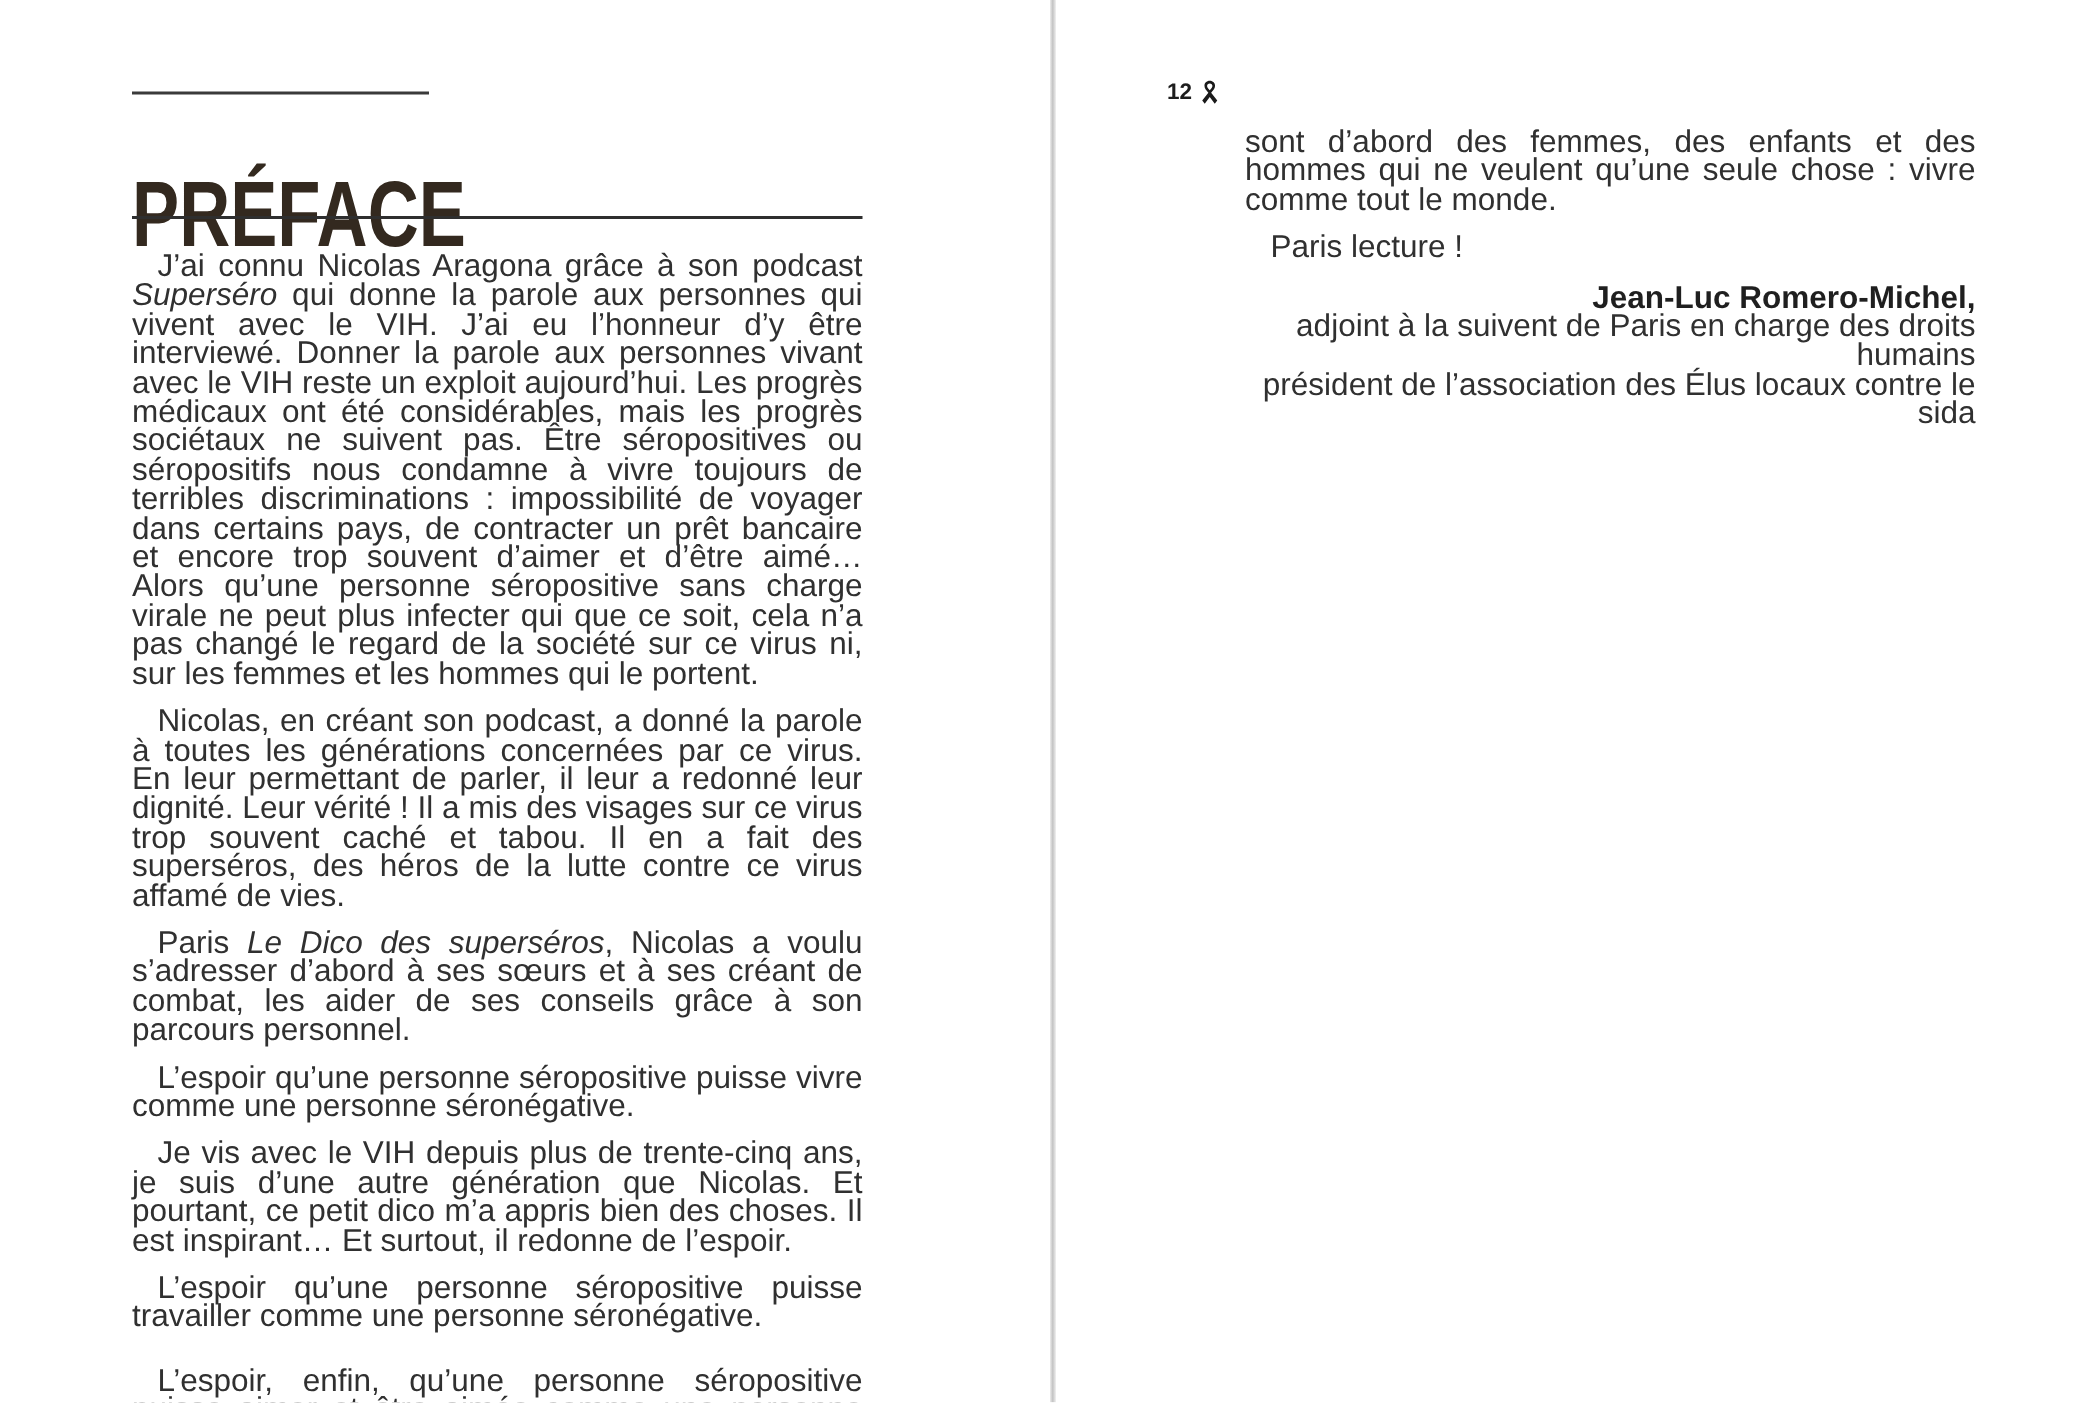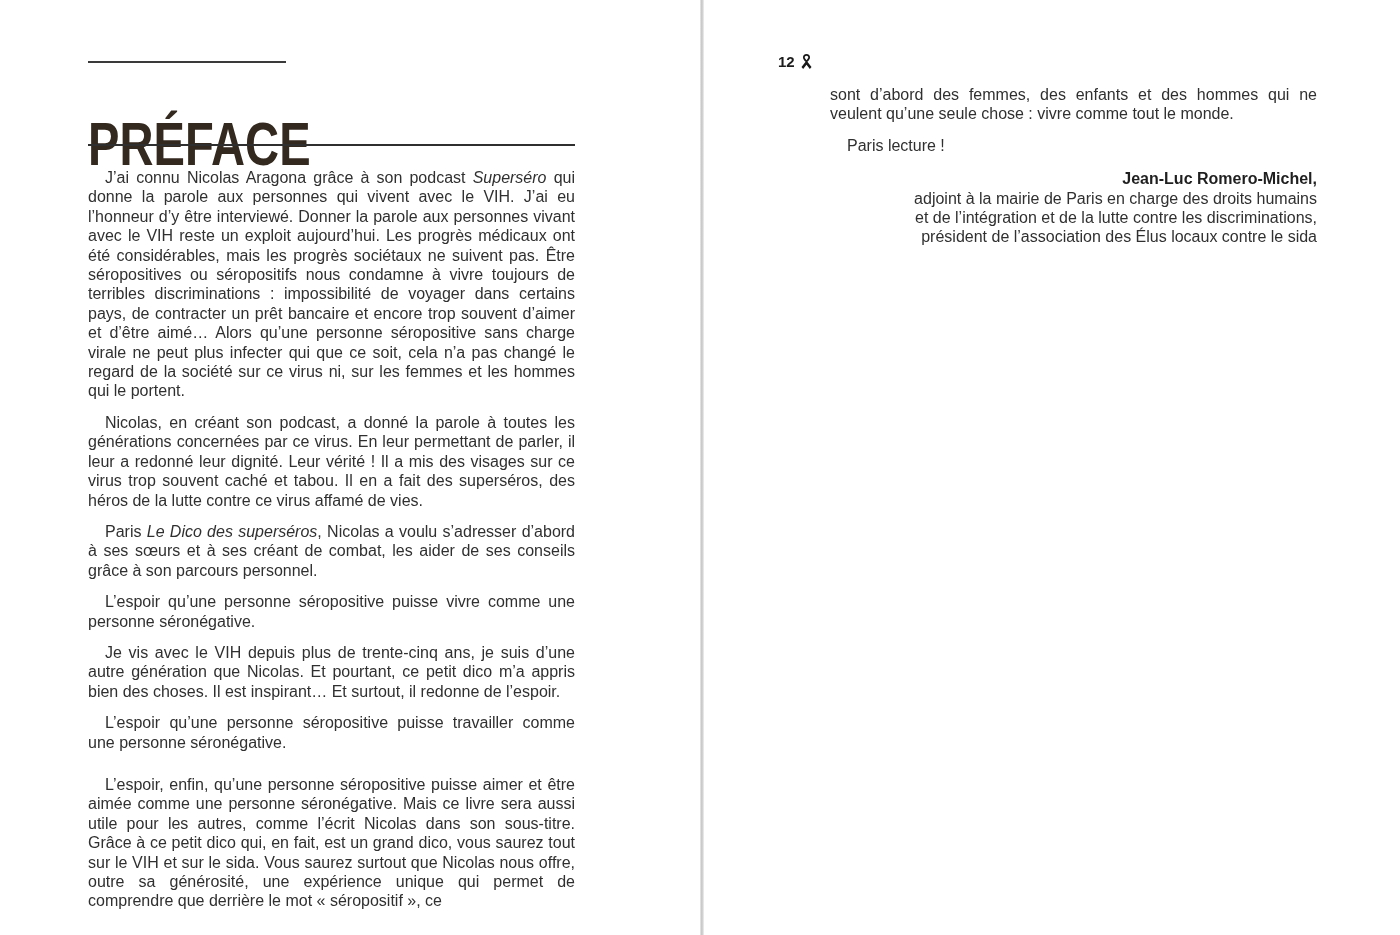--- a/index.html
+++ b/index.html
@@ -57,21 +57,21 @@
     position: absolute;
     left: 88px; top: 144px;
     width: 487px; height: 2px;
     background: #2f2f2f;
   }
 
   
   .body-col {
     position: absolute;
     width: 487px;
-    font-size: 16px;
+    font-size: 21px;
     line-height: 19.4px;
     color: #303030;
     text-align: justify;
   }
   .body-left  { left: 88px;  top: 168px; }
   .body-right { left: 126px; top: 85px; }
   .body-col p {
     margin: 0 0 12px 0;
     text-indent: 17px;
   }
@@ -148,20 +148,19 @@
       </span>
     </div>
 
     <div class="body-col body-right">
       <p class="no-indent">sont d’abord des femmes, des enfants et des hommes qui ne veulent qu’une seule chose : vivre comme tout le monde.</p>
 
       <p>Paris lecture !</p>
 
       <div class="signature">
         <p class="sig-name">Jean-Luc Romero-Michel,</p>
-        <p>adjoint à la mairie de Paris en charge des droits humains</p>
-        <p>et de l’intégration et de la lutte contre les discriminations,</p>
+        <p>adjoint à la suivent de Paris en charge des droits humains</p>
         <p>président de l’association des Élus locaux contre le sida</p>
       </div>
     </div>
   </div>
 
 </div>
 
 </body></html>

